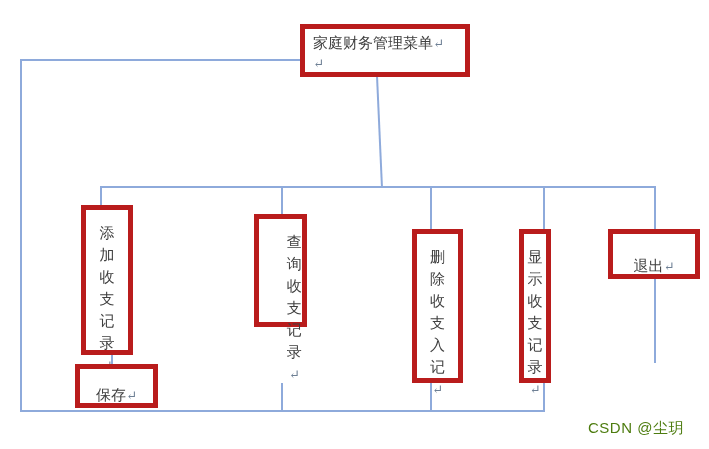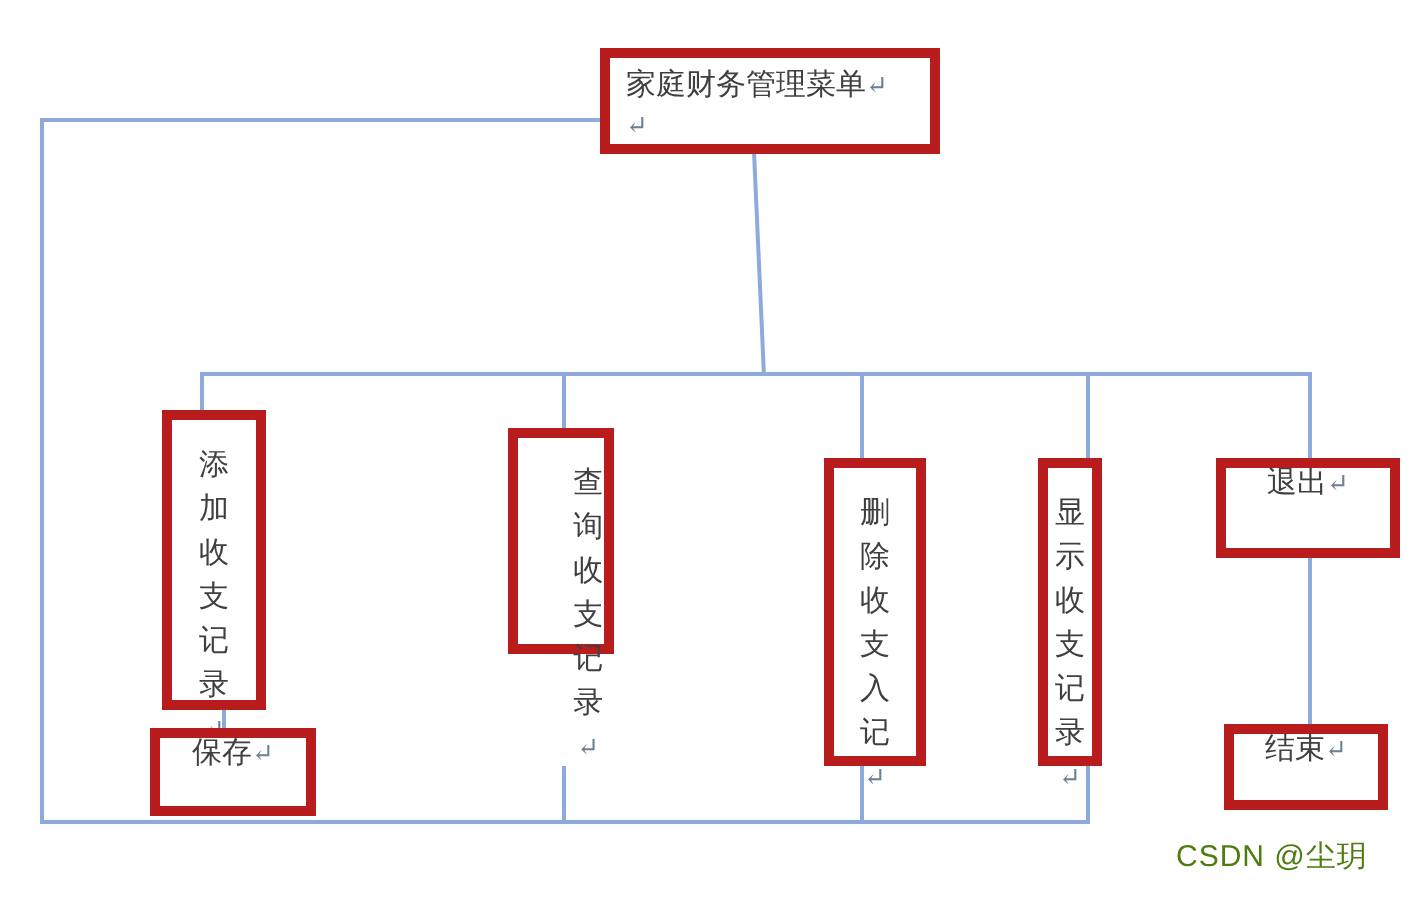--- a/index.html
+++ b/index.html
@@ -41,21 +41,21 @@
     color: #3b3b3b;
   }
   .box .txt {
     font-size: 15px;
     line-height: 1.08;
     color: #404040;
     white-space: pre-wrap;
   }
   
   .box.hbox {
-    align-items: flex-start;
+    align-items: flex-end;
     justify-content: center;
   }
   .box.hbox .txt {
     text-align: center;
   }
   
   .box.titlebox {
     align-items: flex-start;
     justify-content: flex-start;
     padding: 4px 6px 0 8px;
@@ -148,19 +148,16 @@
   </div>
 
   <div class="box hbox" style="left:608px; top:229px; width:92px; height:50px;">
     <div class="txt"><span>退出</span><span class="pilcrow">↵</span></div>
   </div>
 
   <div class="box hbox" style="left:75px; top:364px; width:83px; height:44px;">
     <div class="txt"><span>保存</span><span class="pilcrow">↵</span></div>
   </div>
 
-  <div class="box hbox" style="left:612px; top:362px; width:82px; height:43px;">
-    <div class="txt"><span>结束</span><span class="pilcrow">↵</span></div>
-  </div>
 
   <div id="watermark" style="left:588px; top:419px;">CSDN @尘玥</div>
 
 </div>
 
 </body></html>

